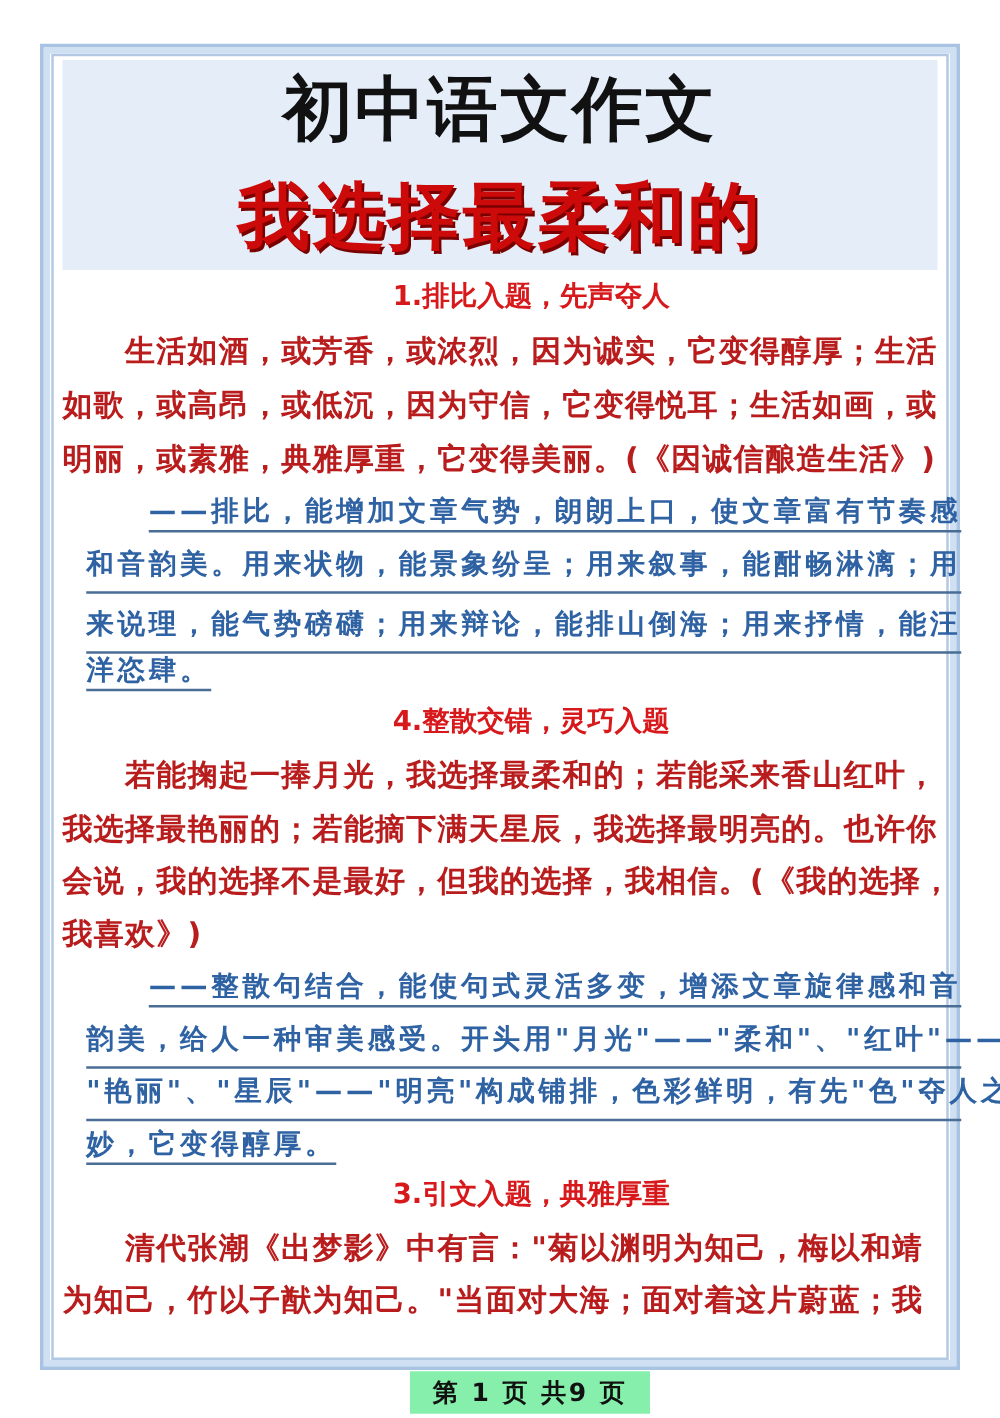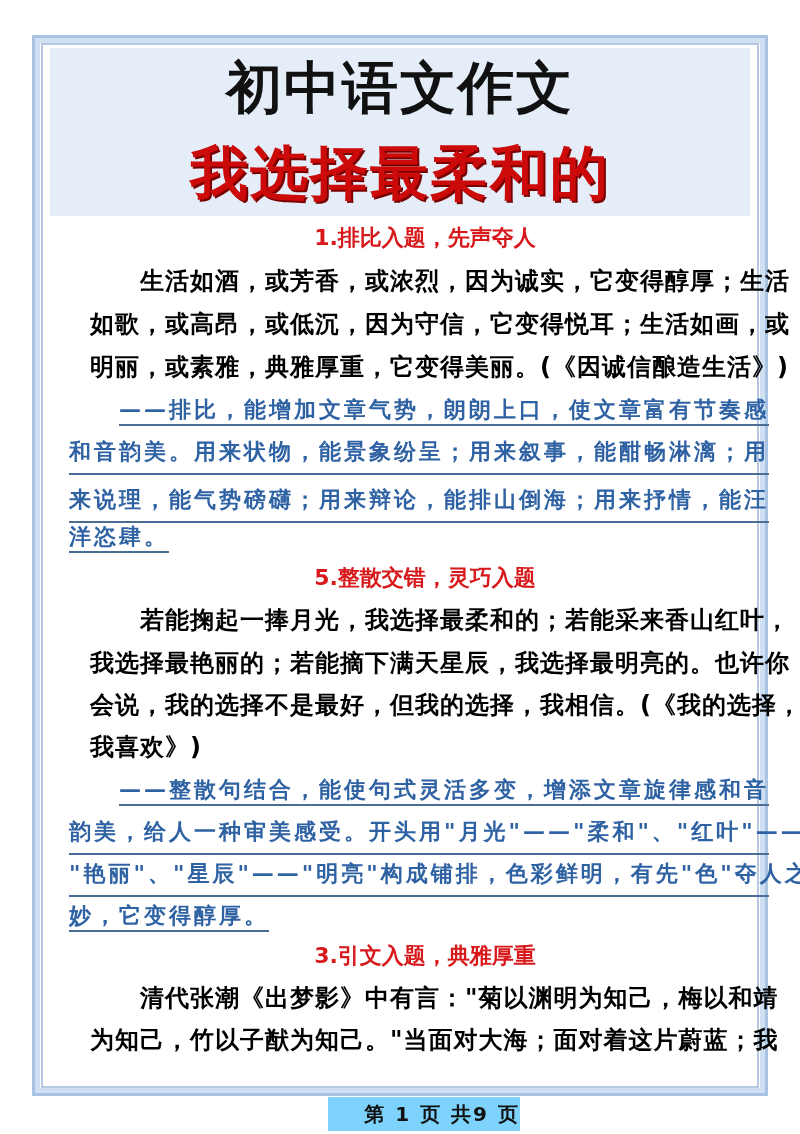--- a/index.html
+++ b/index.html
@@ -15,26 +15,26 @@
             background:#e4edf8; }
   .title1 { position:absolute; left:0; width:800px; top:58px; text-align:center;
             font-size:56px; font-weight:bold; color:#111111; letter-spacing:2px; line-height:60px; }
   .title2 { position:absolute; left:0; width:800px; top:142px; text-align:center;
             font-size:58px; font-weight:bold; color:#cc0a0a; letter-spacing:2px; line-height:62px;
             text-shadow:2px 2px 0 #7a0000; }
   .line { position:absolute; left:50px; width:700px; height:43px; line-height:43px;
           font-size:24px; letter-spacing:1px; white-space:nowrap; }
   .indent { padding-left:50px; box-sizing:border-box; }
   .heading { color:#d7191c; font-weight:bold; font-size:22px; letter-spacing:0;text-align:center; }
-  .body-text { color:#000000; font-weight:bold;margin-left:40px; }
+  .body-text { color:#b91c1c; font-weight:bold; }
   .note { color:#2f62a3; font-weight:bold; font-size:22px; letter-spacing:3px;margin-left:19px; }
   .note span.u { border-bottom:2px solid #4a6d96; padding-bottom:2px; }
   .note-line-full { border-bottom:2px solid #4a6d96; }
   .footer { position:absolute; left:328px; top:1097px; width:192px; height:34px;
-            background:#7dd3fc; text-align:right; line-height:34px; font-size:20px;
+            background:#86efac; text-align:center; line-height:34px; font-size:20px;
             font-weight:bold; color:#111111; letter-spacing:2px; }
 </style>
 </head>
 <body>
 
 <div class="frame-outer"></div>
 <div class="frame-band"></div>
 <div class="frame-inner"></div>
 
 <div class="header"></div>
@@ -43,21 +43,21 @@
 
 <div class="line indent heading" style="top:216px;">1.排比入题，先声夺人</div>
 <div class="line indent body-text" style="top:260px;">生活如酒，或芳香，或浓烈，因为诚实，它变得醇厚；生活</div>
 <div class="line body-text" style="top:303px;">如歌，或高昂，或低沉，因为守信，它变得悦耳；生活如画，或</div>
 <div class="line body-text" style="top:346px;">明丽，或素雅，典雅厚重，它变得美丽。(《因诚信酿造生活》)</div>
 <div class="line indent note" style="top:388px;"><span class="u">——排比，能增加文章气势，朗朗上口，使文章富有节奏感</span></div>
 <div class="line note note-line-full" style="top:430px;">和音韵美。用来状物，能景象纷呈；用来叙事，能酣畅淋漓；用</div>
 <div class="line note note-line-full" style="top:478px;">来说理，能气势磅礴；用来辩论，能排山倒海；用来抒情，能汪</div>
 <div class="line note" style="top:515px;"><span class="u">洋恣肆。</span></div>
 
-<div class="line indent heading" style="top:556px;">5.整散交错，灵巧入题</div>
+<div class="line indent heading" style="top:556px;">4.整散交错，灵巧入题</div>
 <div class="line indent body-text" style="top:599px;">若能掬起一捧月光，我选择最柔和的；若能采来香山红叶，</div>
 <div class="line body-text" style="top:642px;">我选择最艳丽的；若能摘下满天星辰，我选择最明亮的。也许你</div>
 <div class="line body-text" style="top:684px;">会说，我的选择不是最好，但我的选择，我相信。(《我的选择，</div>
 <div class="line body-text" style="top:726px;">我喜欢》)</div>
 <div class="line indent note" style="top:768px;"><span class="u">——整散句结合，能使句式灵活多变，增添文章旋律感和音</span></div>
 <div class="line note note-line-full" style="top:810px;">韵美，给人一种审美感受。开头用"月光"——"柔和"、"红叶"——</div>
 <div class="line note note-line-full" style="top:852px;">"艳丽"、"星辰"——"明亮"构成铺排，色彩鲜明，有先"色"夺人之</div>
 <div class="line note" style="top:894px;"><span class="u">妙，它变得醇厚。</span></div>
 
 <div class="line indent heading" style="top:934px;">3.引文入题，典雅厚重</div>

